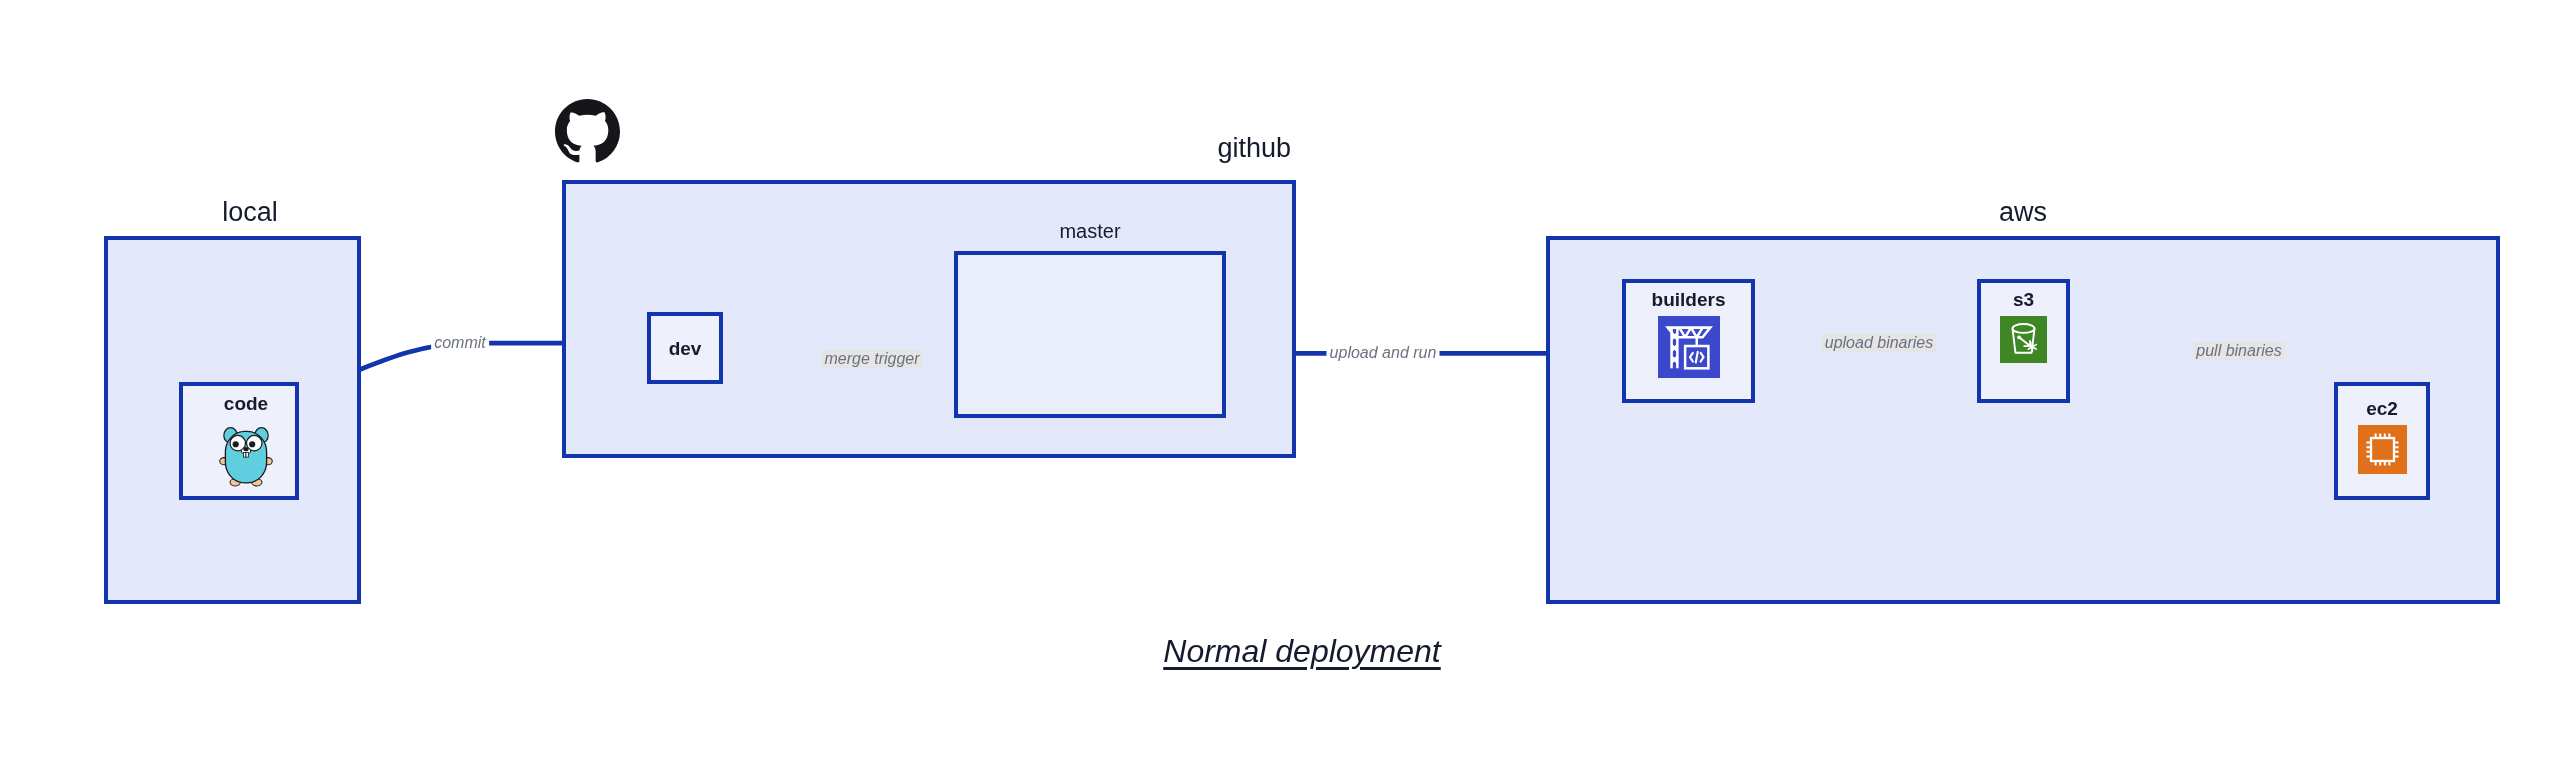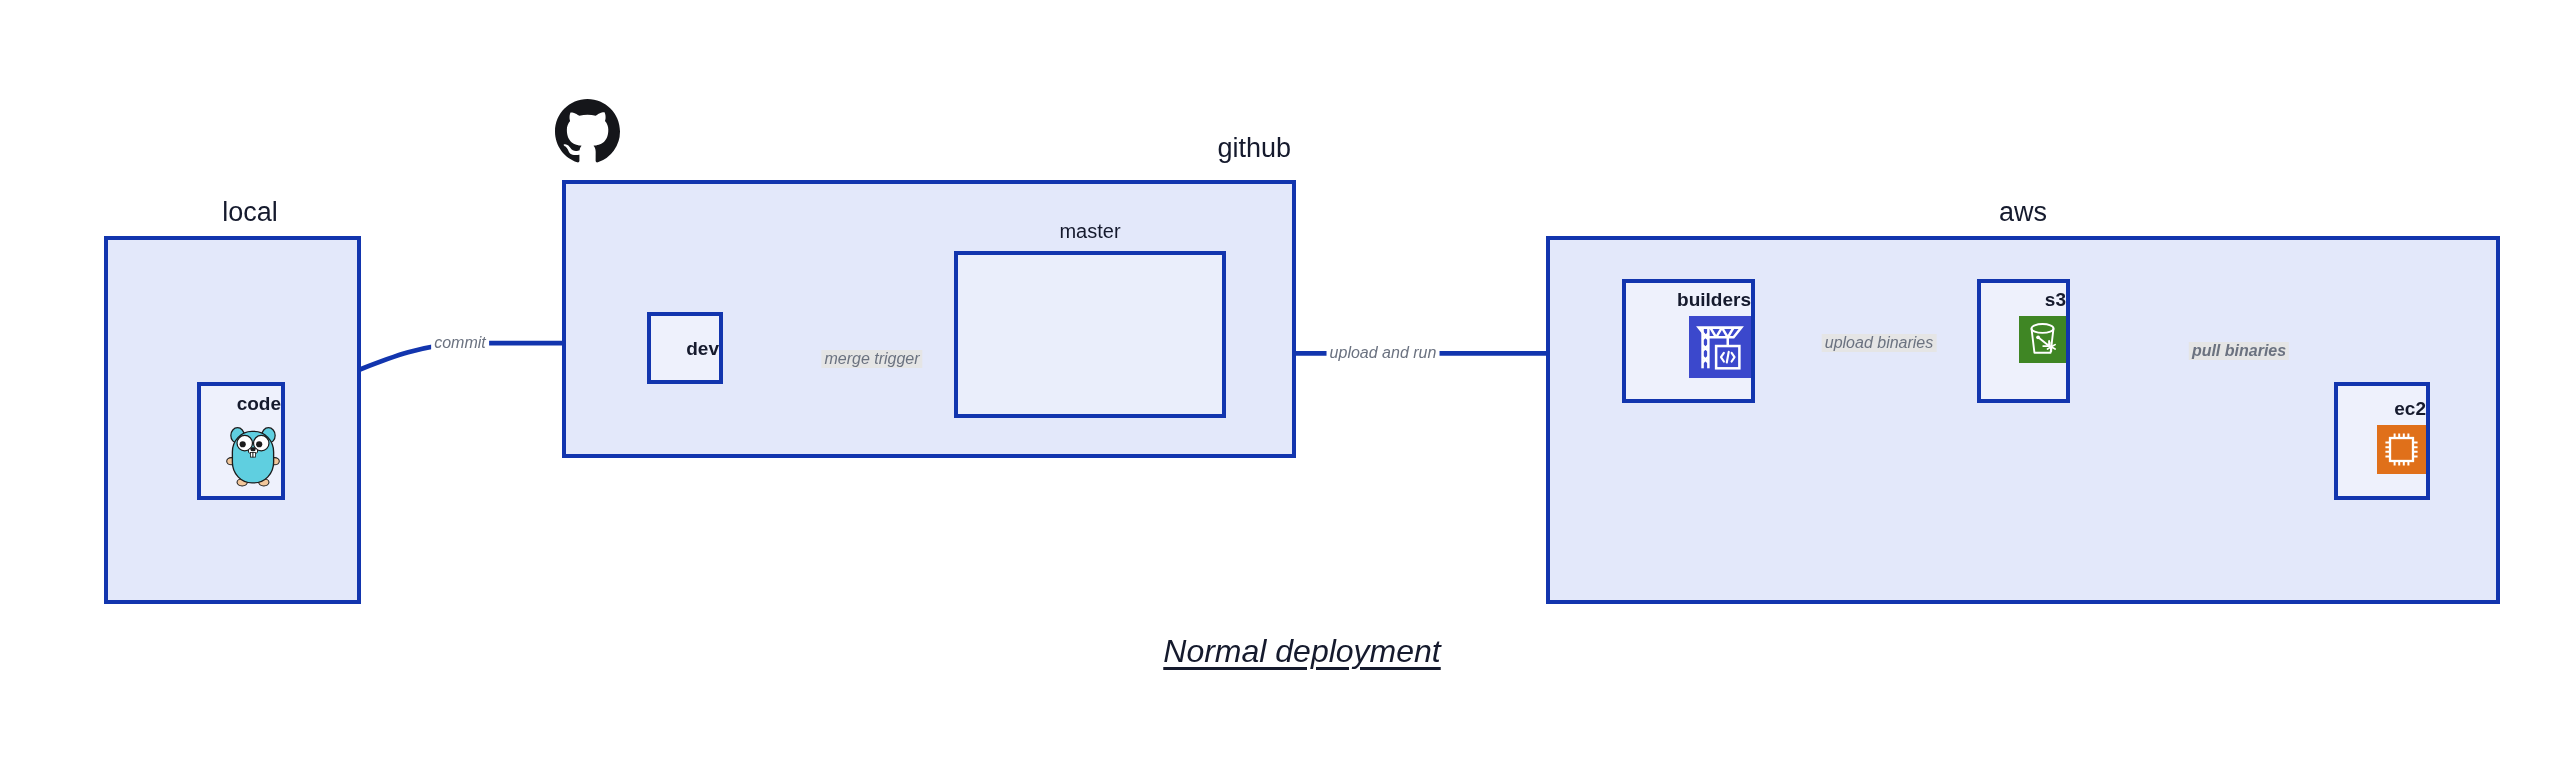--- a/index.html
+++ b/index.html
@@ -41,21 +41,21 @@
   .group-label.right  { transform: translateX(-100%); }
 
   
   .node {
     position: absolute;
     box-sizing: border-box;
     border: 4.1px solid #1235ae;
     background: #eef1fc;
     display: flex;
     flex-direction: column;
-    align-items: flex-end;
+    align-items: center;
   }
   .node.deep { background: #f5f7fd; }
   .node-label {
     font-size: 19px;
     font-weight: 700;
     color: #151a2d;
     line-height: 1;
     white-space: nowrap;
   }
   .node-icon {
@@ -114,21 +114,21 @@
     <path d="M 2233 686 L 3148 686" fill="none" stroke="#1235ae" stroke-width="9" marker-end="url(#arrow)"></path>
 
     <path d="M 3404 666 L 3893 666" fill="none" stroke="#1235ae" stroke-width="9" marker-end="url(#arrow)"></path>
 
     <path d="M 4080 660 C 4210 670 4290 700 4360 760 C 4420 810 4480 830 4530 820" fill="none" stroke="#1235ae" stroke-width="9" marker-end="url(#arrow)"></path>
   </svg>
 
   <div class="group" style="left:104px; top:236px; width:257px; height:368px;"></div>
   <div class="group-label center" style="left:250px; top:199px;">local</div>
 
-  <div class="node" style="left:197px; top:382px; width:88px; height:118px; padding-top:8.2px;padding-left:14px;">
+  <div class="node" style="left:179px; top:382px; width:120px; height:118px; padding-top:8.2px;padding-left:14px;">
     <span class="node-label">code</span>
     <span class="node-icon" style="margin-top:7.2px;">
       <svg width="56" height="67" viewBox="0 0 108 130" xmlns="http://www.w3.org/2000/svg">
 
         <ellipse cx="24" cy="30" rx="13" ry="15" fill="#5fcfe0" stroke="#1b1b1b" stroke-width="2.4"></ellipse>
         <ellipse cx="84" cy="30" rx="13" ry="15" fill="#5fcfe0" stroke="#1b1b1b" stroke-width="2.4"></ellipse>
 
         <ellipse cx="12" cy="80" rx="9" ry="7" fill="#f2c79b" stroke="#1b1b1b" stroke-width="2"></ellipse>
         <ellipse cx="96" cy="80" rx="9" ry="7" fill="#f2c79b" stroke="#1b1b1b" stroke-width="2"></ellipse>
 
@@ -243,18 +243,18 @@
   </div>
 
   <div class="edge-label" style="left:460px; top:343px;">commit</div>
 
   <div class="edge-label onfill" style="left:872px; top:359px;">merge trigger</div>
 
   <div class="edge-label" style="left:1383px; top:353px;text-align:right;">upload and run</div>
 
   <div class="edge-label onfill" style="left:1879px; top:343px;">upload binaries</div>
 
-  <div class="edge-label onfill" style="left:2239px; top:351px;font-weight:bold;">pull binaries</div>
+  <div class="edge-label onfill" style="left:2239px; top:351px;">pull binaries</div>
 
   <div id="diagram-title" style="left:1302px; top:635px;font-style:italic;">Normal deployment</div>
 
 </div>
 
 
 </body></html>

